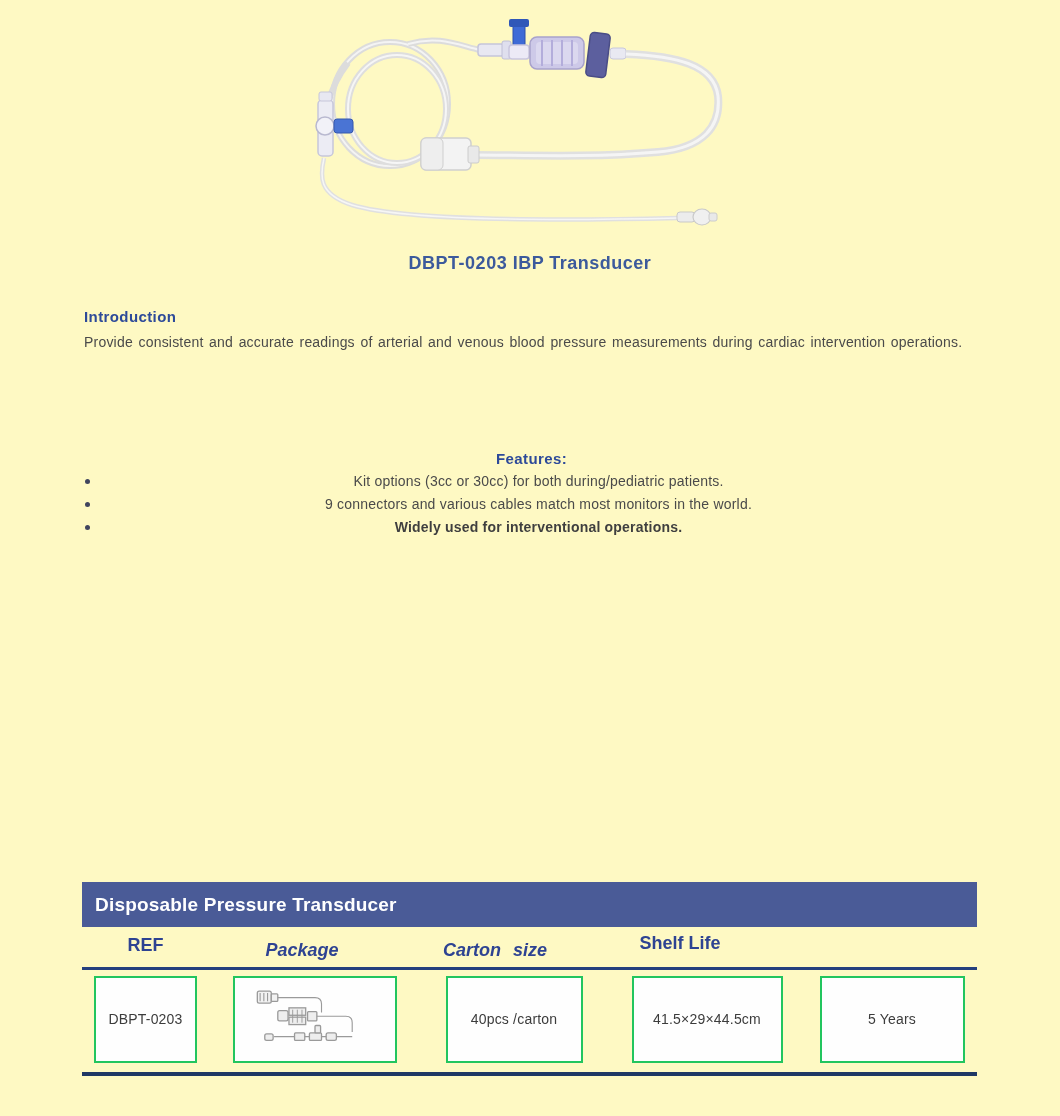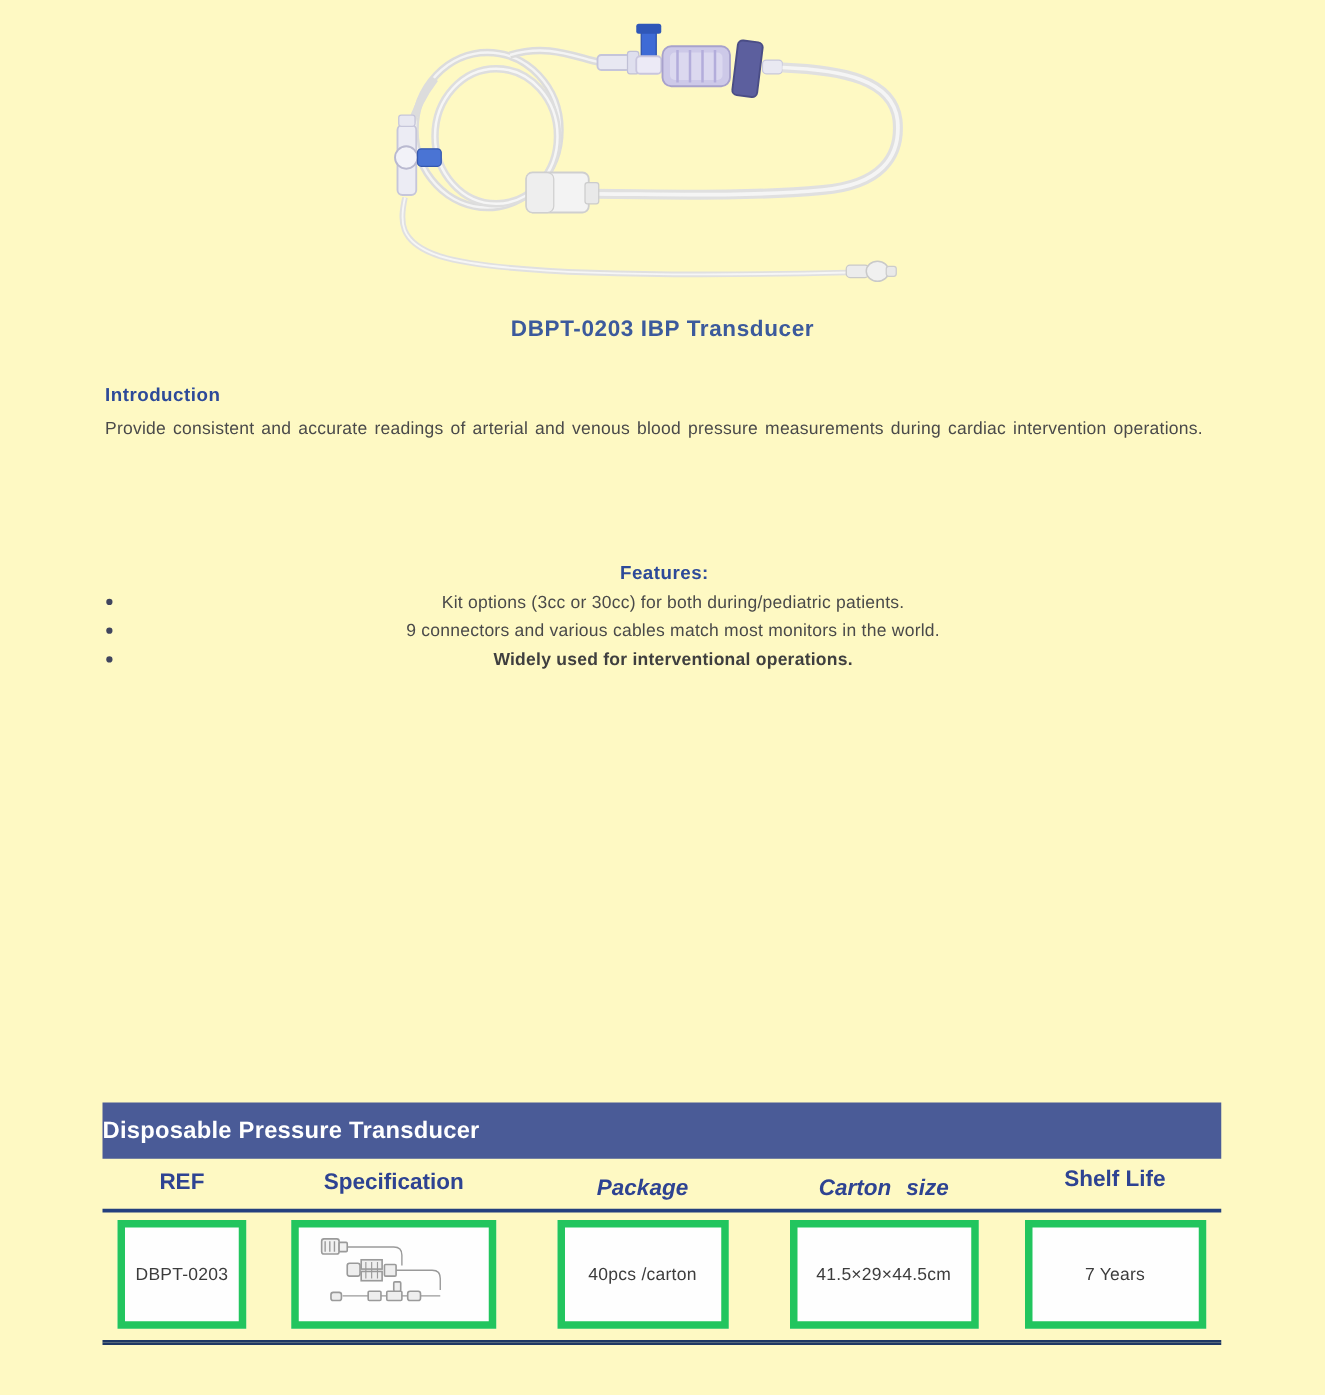--- a/index.html
+++ b/index.html
@@ -42,36 +42,36 @@
     position:absolute; left:1px; top:9px; width:5px; height:5px;
     border-radius:50%; background:#40455e;
   }
   .features li.bold .txt { font-weight:bold; color:#3f3f3f; }
 
   
   .spec { position:absolute; left:82px; top:882px; width:895px; }
   .spec-bar {
     height:45px; background:#4a5b97; color:#ffffff;
     font-size:19px; font-weight:bold; line-height:45px;
-    letter-spacing:.2px;
+    padding-left:13px; letter-spacing:.2px;
   }
   .spec-cols { display:flex; height:40px; }
   .spec-col {
     font-size:18px; font-weight:bold; color:#2e4392;
     text-align:center; padding-top:8px;
   }
   .w1{width:127px} .w2{width:212px} .w3{width:186px} .w4{width:200px} .w5{width:170px}
   .spec-col.w3, .spec-col.w4 { padding-top:13px;font-style:italic; }
   .spec-col.w4 { word-spacing:7px; }
   .spec-col.w5 { padding-top:6px; }
   .spec-hline { height:3px; background:#24407e; }
   .spec-row { display:flex; height:98px; align-items:center; }
   .spec-cell { display:flex; justify-content:center; align-items:center; }
   .cell-box {
-    border:6px solid #22c55e; height:87px; background:#fefefe;
+    border:2px solid #22c55e; height:87px; background:#fefefe;
     display:flex; align-items:center; justify-content:center;
     font-size:14px; color:#3c3c3c; letter-spacing:.2px;
   }
   .b1{width:103px} .b2{width:164px} .b3{width:137px} .b4{width:151px} .b5{width:145px}
   .spec-bottom {
     height:2px; margin-top:4px;
     border-top:2px solid #1f3864; border-bottom:2px solid #1f3864;
   }
 </style>
 </head>
@@ -156,21 +156,20 @@
     </ul>
   </section>
 
   <section class="spec">
     <div class="spec-bar">
       <span>Disposable Pressure Transducer</span>
     </div>
 
     <div class="spec-cols">
       <div class="spec-col w1">REF</div>
-      <div class="spec-col w2">Specification</div>
       <div class="spec-col w3">Package</div>
       <div class="spec-col w4">Carton size</div>
       <div class="spec-col w5">Shelf Life</div>
     </div>
 
     <div class="spec-hline"></div>
 
     <div class="spec-row">
       <div class="spec-cell w1">
         <div class="cell-box b1">DBPT-0203</div>
@@ -213,20 +212,20 @@
           </svg>
         </div>
       </div>
       <div class="spec-cell w3">
         <div class="cell-box b3">40pcs /carton</div>
       </div>
       <div class="spec-cell w4">
         <div class="cell-box b4">41.5×29×44.5cm</div>
       </div>
       <div class="spec-cell w5">
-        <div class="cell-box b5">7 Years</div>
+        <div class="cell-box b5">5 Years</div>
       </div>
     </div>
 
     <div class="spec-bottom"></div>
   </section>
 
 </div>
 
 </body></html>

